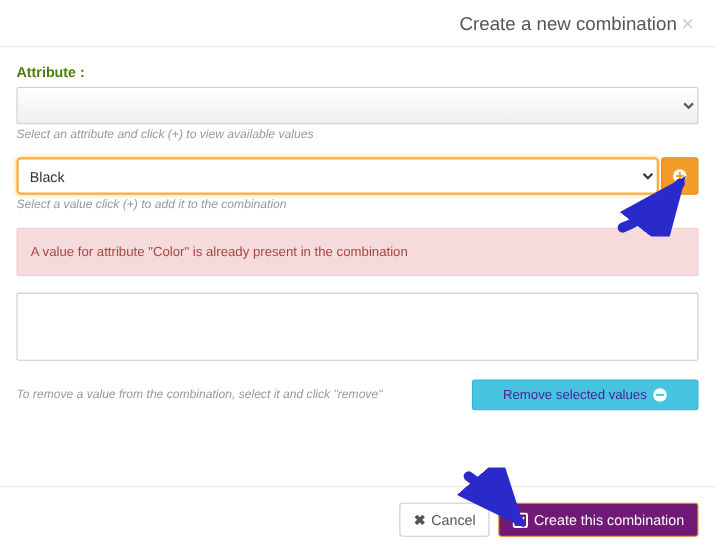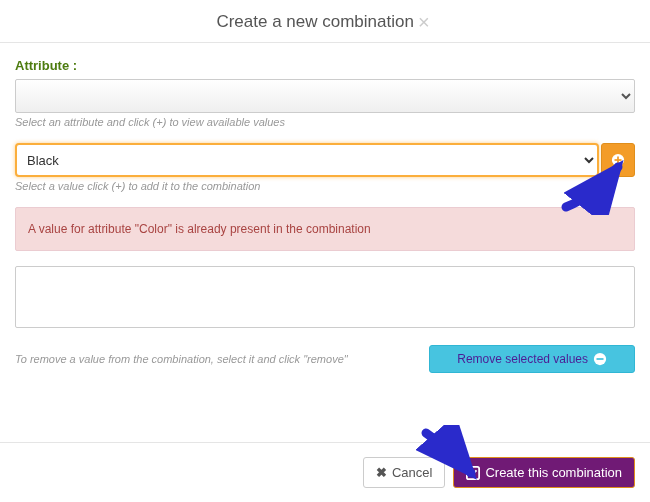--- a/index.html
+++ b/index.html
@@ -10,21 +10,21 @@
     background: #fff;
     width: 650px;
     height: 502px;
     position: relative;
     overflow: hidden;
   }
   .modal-header {
     padding: 12px 15px 10px 15px;
     border-bottom: 1px solid #e5e5e5;
     display: flex;
-    justify-content: center;
+    justify-content: flex-end;
     align-items: center;
   }
   .modal-header h4 {
     font-size: 17px;
     font-weight: normal;
     color: #555;
   }
   .close-btn {
     background: none; border: none;
     font-size: 20px; line-height: 1;

